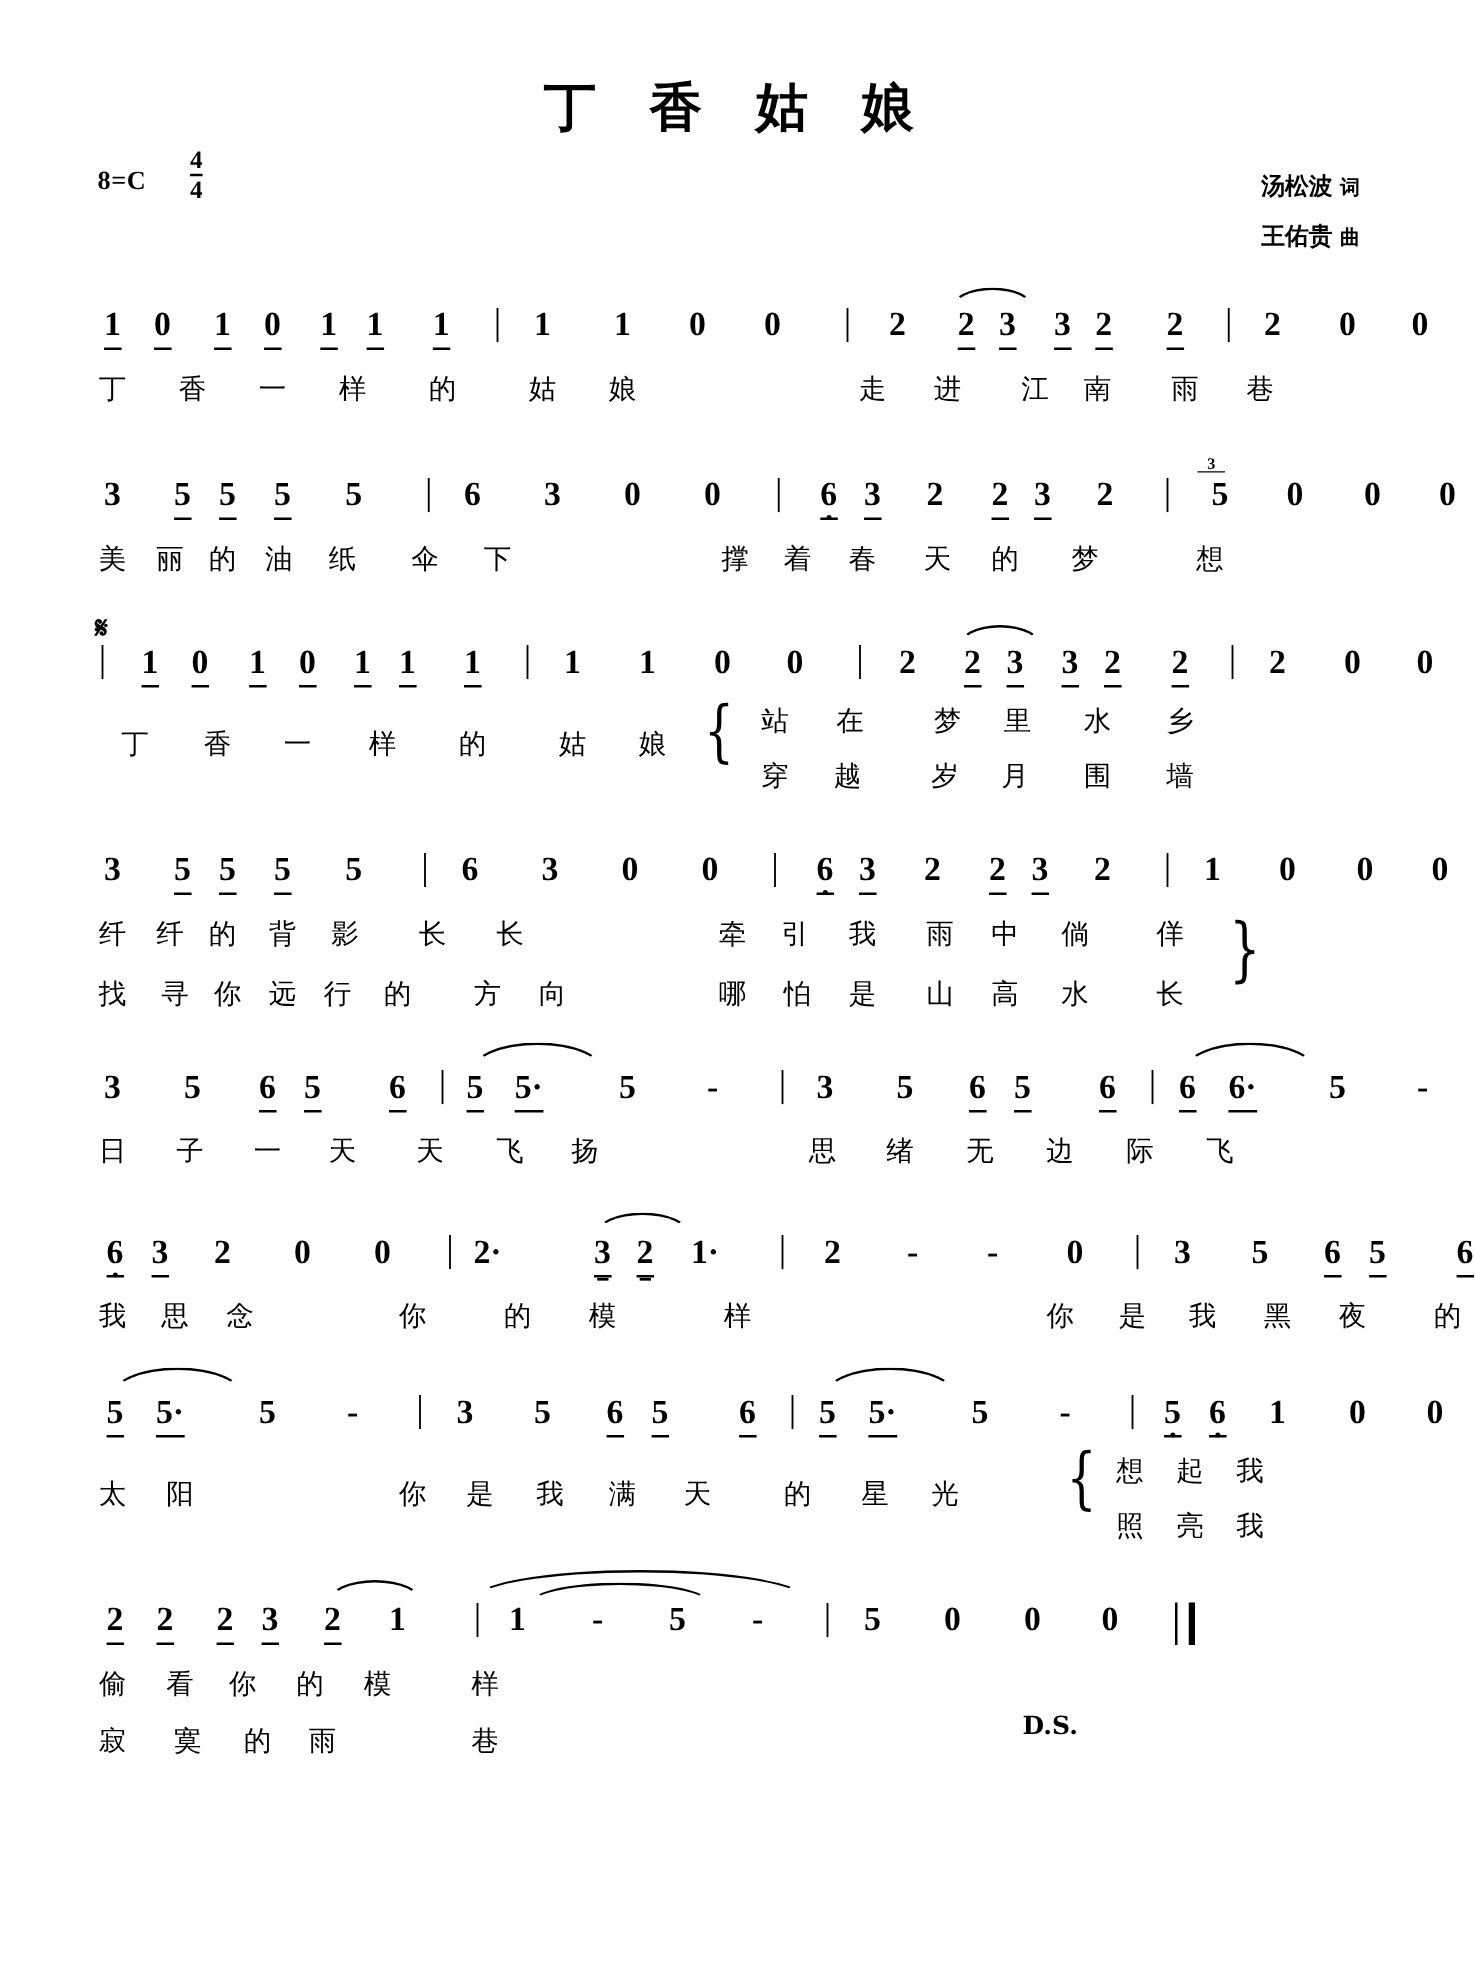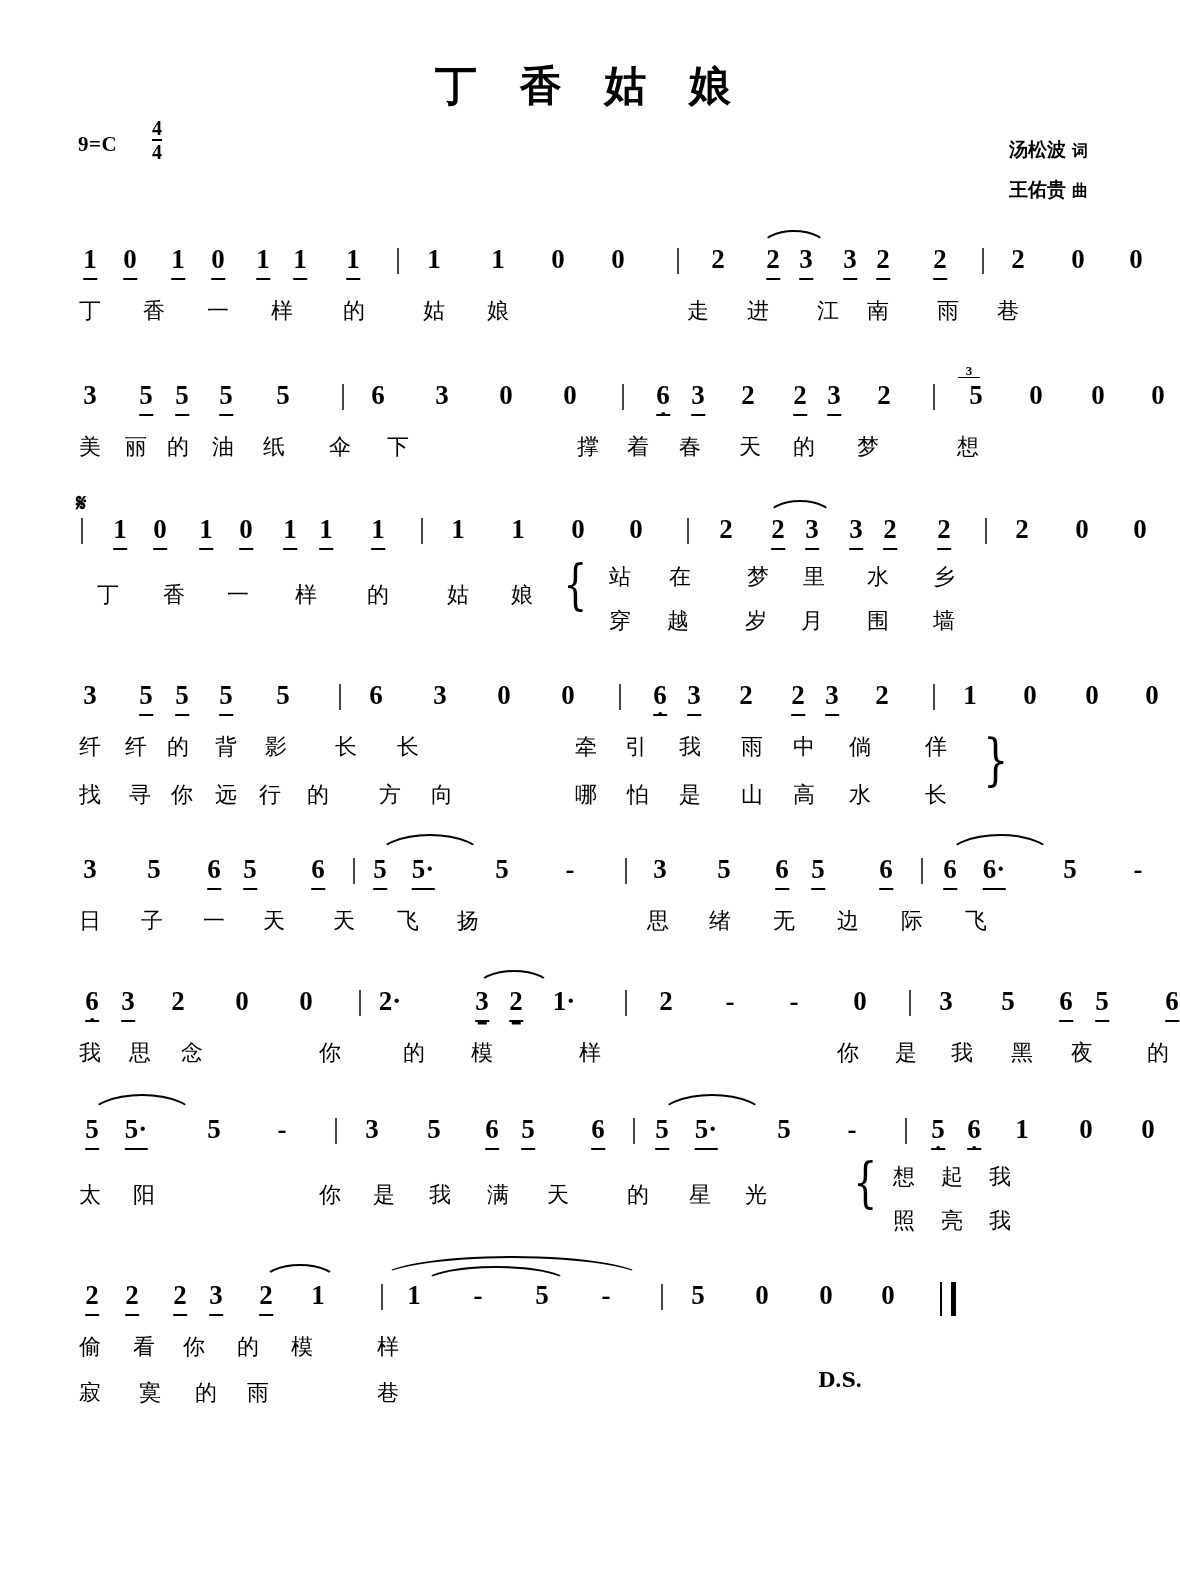--- a/index.html
+++ b/index.html
@@ -177,21 +177,21 @@
   }
 </style>
 </head>
 <body>
 
 <div class="sheet">
 
   <div class="title">丁 香 姑 娘</div>
 
   <div class="header-row">
-    <div class="key-sig">9=C</div>
+    <div class="key-sig">8=C</div>
     <div class="meter">
       <span class="num">4</span>
       <span class="den">4</span>
     </div>
     <div class="credits">
       <div>
         <span>汤松波</span><span class="role">词</span>
       </div>
       <div>
         <span>王佑贵</span><span class="role">曲</span>

